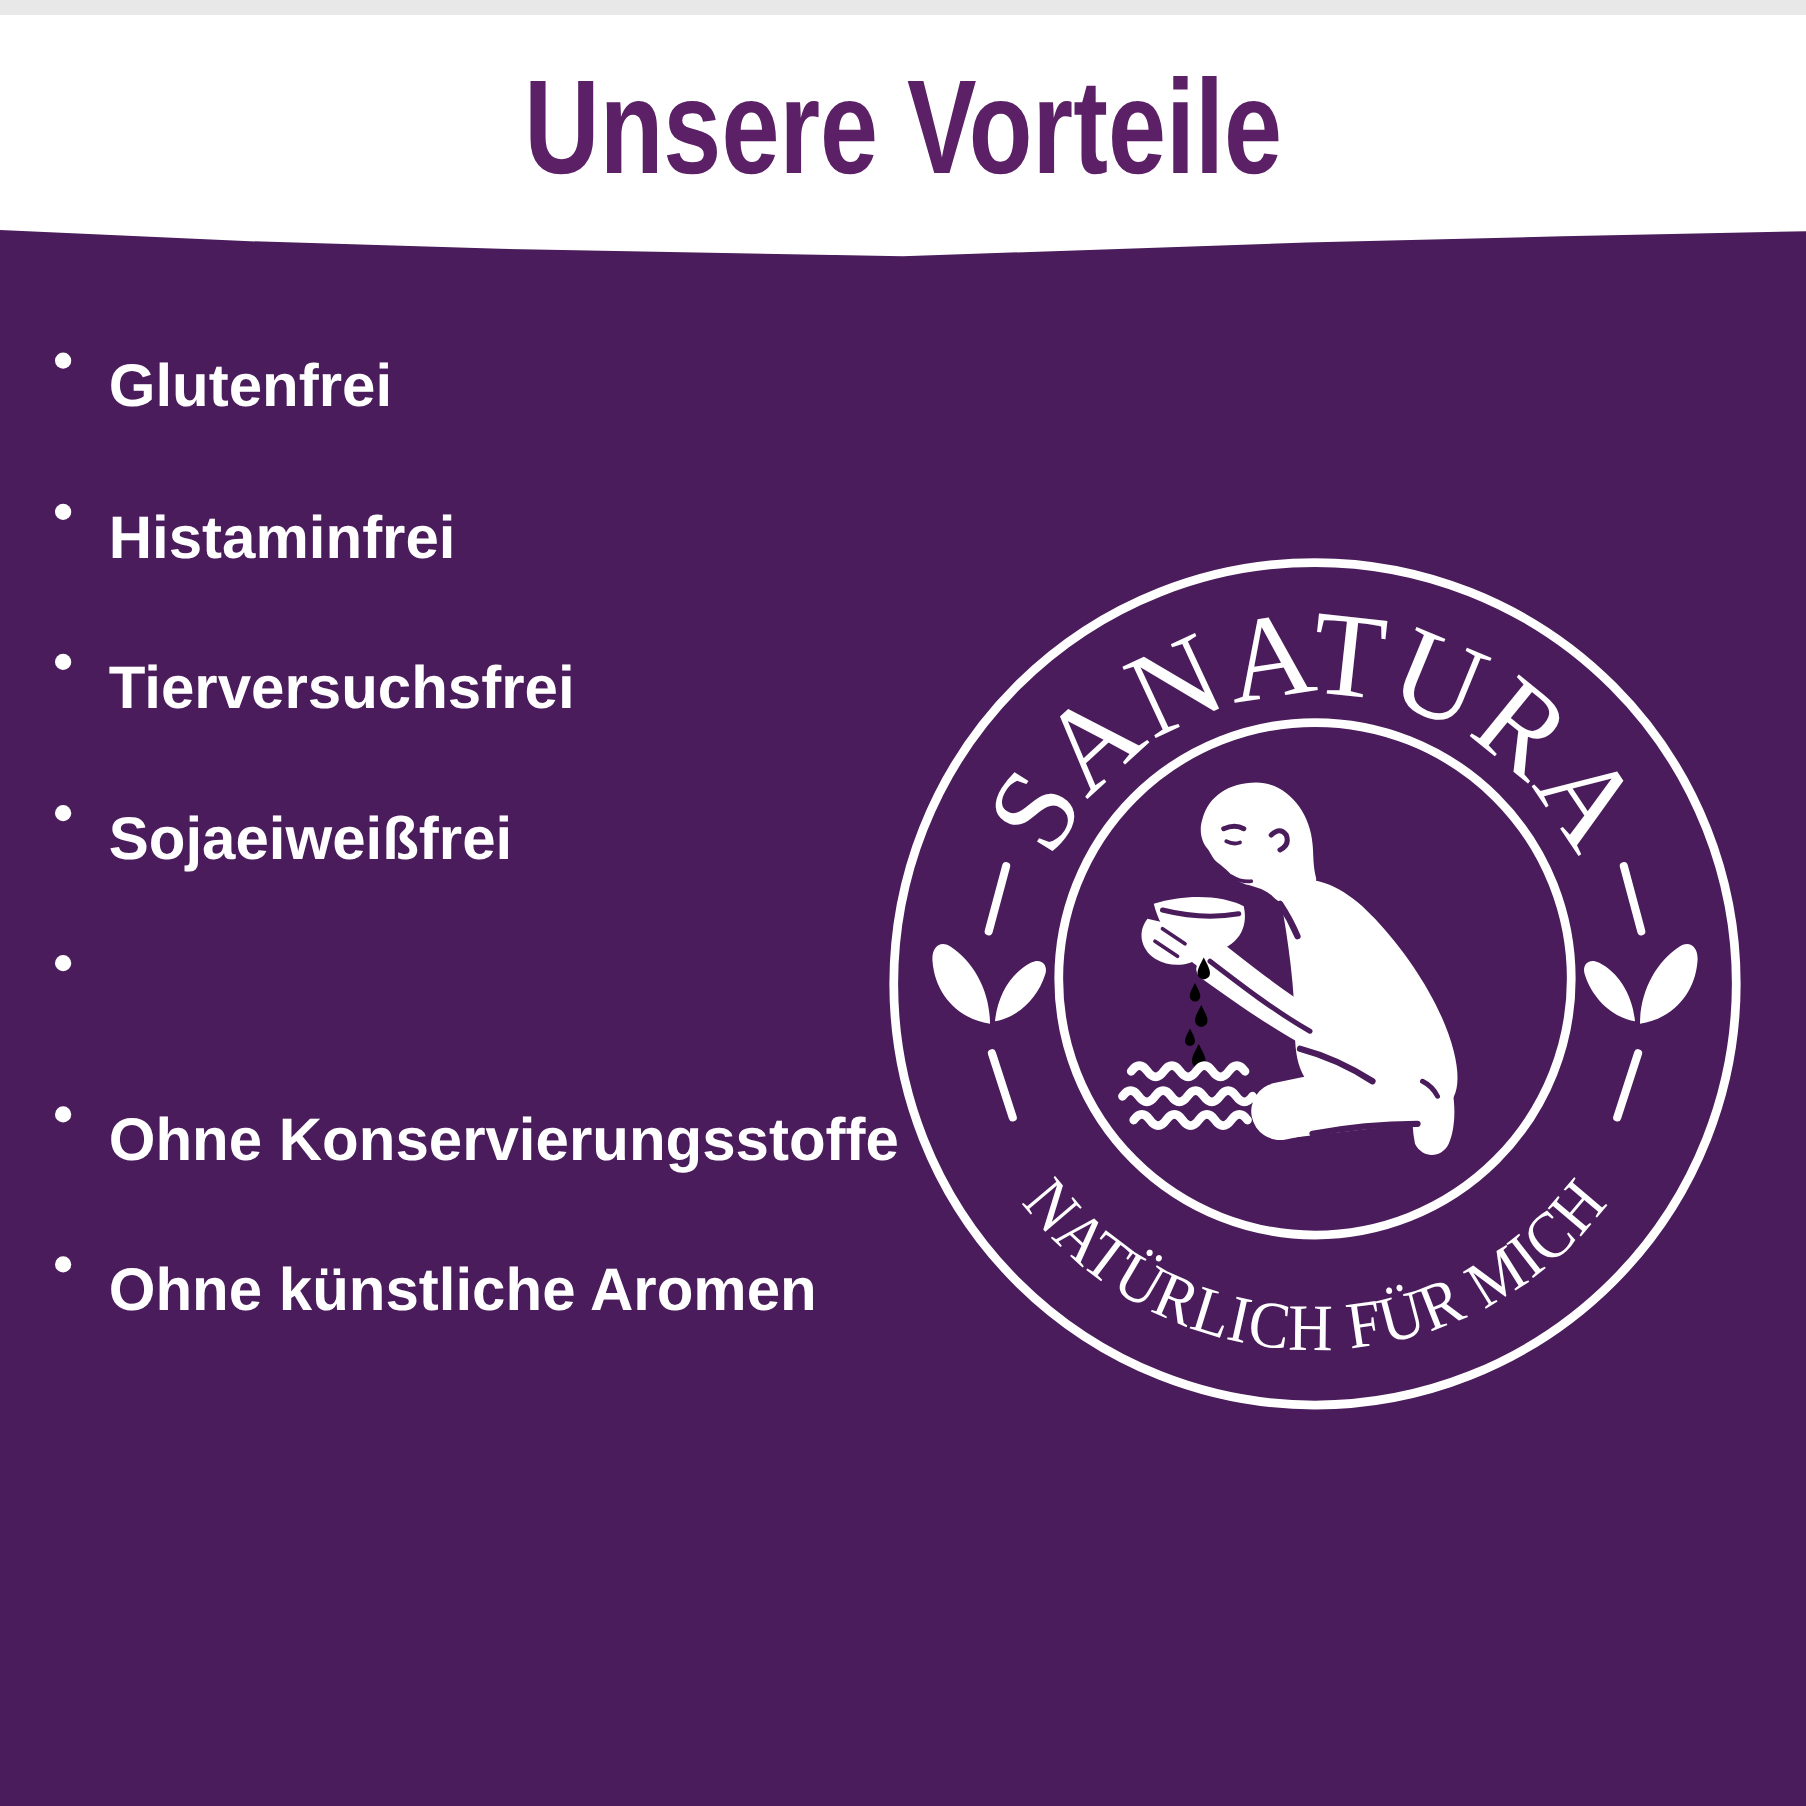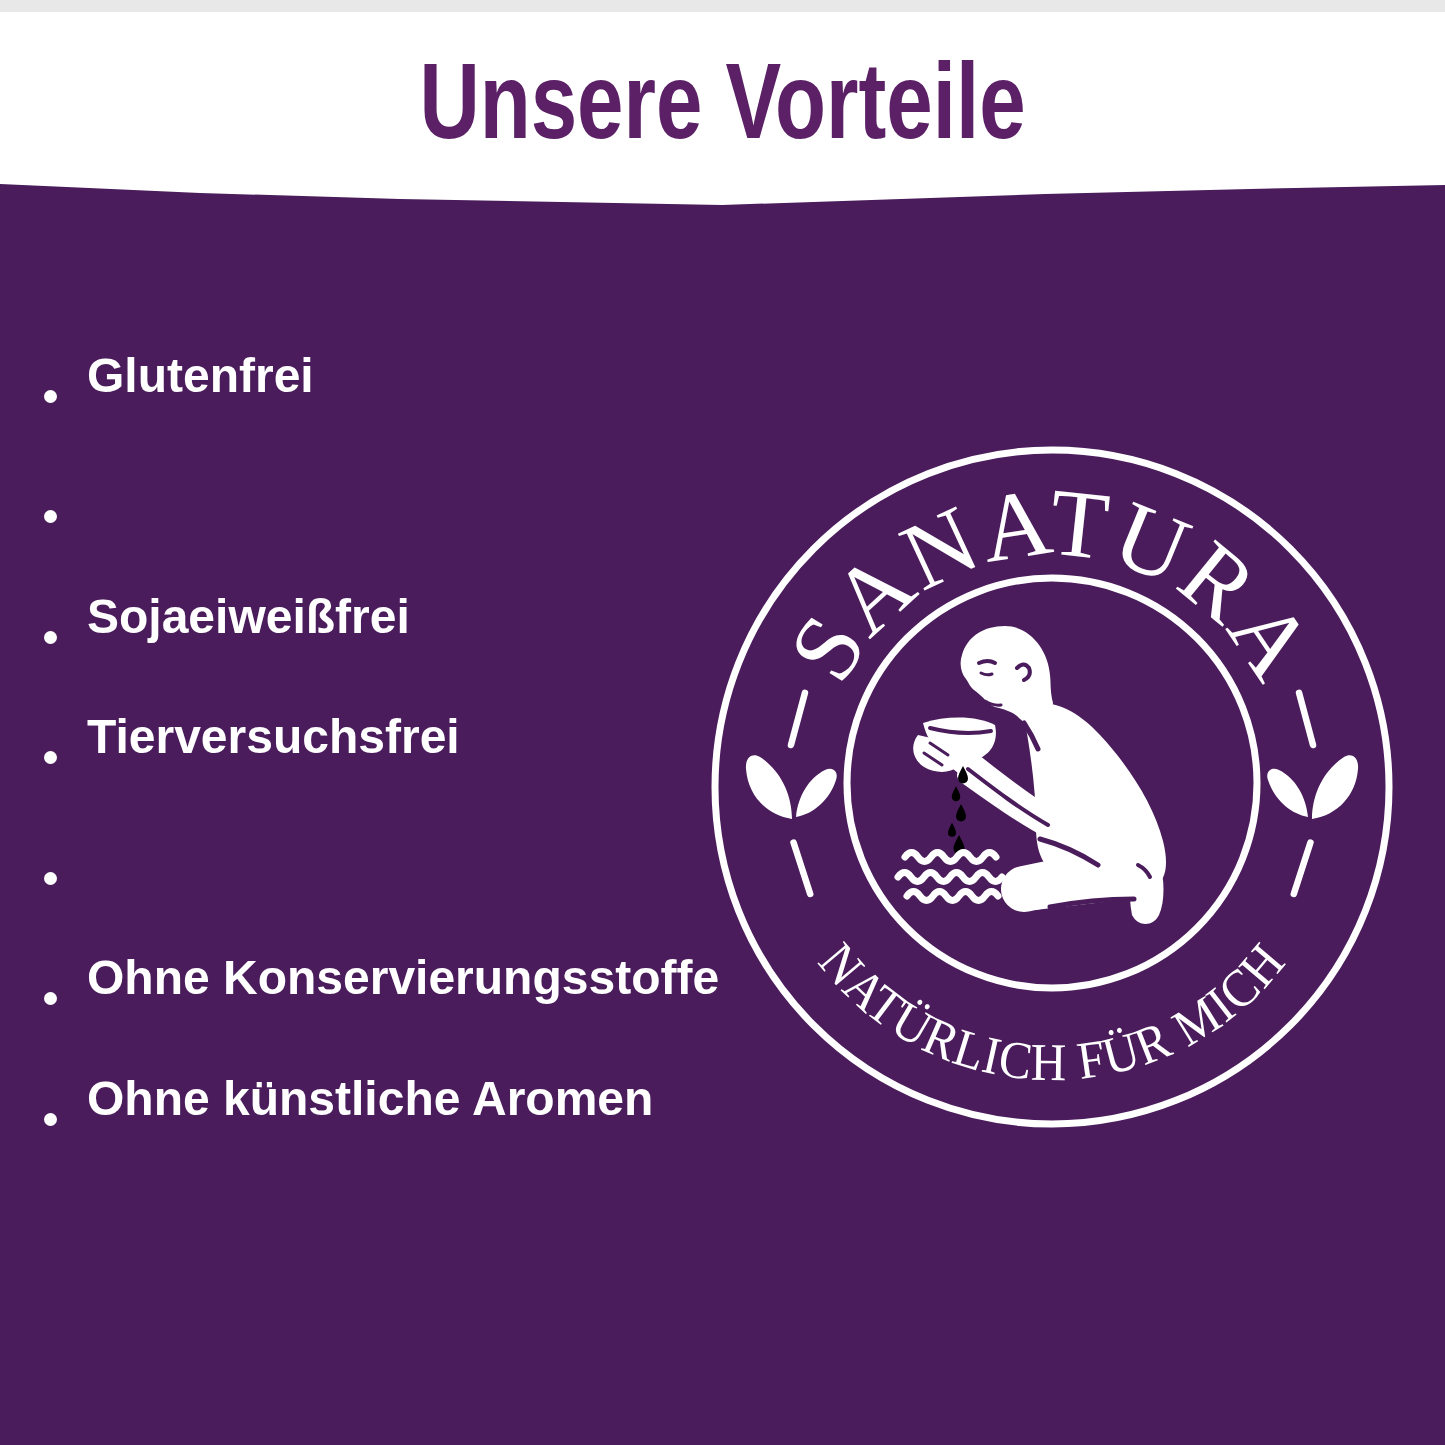--- a/index.html
+++ b/index.html
@@ -12,21 +12,21 @@
     text-align:center;font-size:107px;font-weight:bold;line-height:1;
     color:var(--title-purple,#5B2066);
     transform:scaleX(0.78);transform-origin:50% 50%;white-space:nowrap;
   }
   .purple-section{
     position:absolute;left:0;top:160px;width:1445px;height:1285px;
     background:var(--background-purple,#4A1C5B);
     clip-path:polygon(0 12px,200px 21px,400px 27px,722px 33px,1045px 22px,1250px 17px,1445px 13px,1445px 1285px,0 1285px);
   }
   .benefits{position:absolute;left:0;top:110px;margin:0;padding:0;list-style:none;}
-  .benefits li{display:flex;align-items:flex-end;height:120.5px;padding-left:44px;}
+  .benefits li{display:flex;align-items:flex-start;height:120.5px;padding-left:44px;}
   .dot{width:13px;height:13px;border-radius:50%;background:var(--text-white,#fff);margin-right:30px;flex:none;}
   .benefit{color:var(--text-white,#fff);font-weight:bold;font-size:48px;white-space:nowrap;}
   .logo{position:absolute;left:702px;top:265px;width:700px;height:700px;}
   .ring{fill:none;stroke:var(--text-white,#fff);stroke-width:7px;}
   .arc-brand{font-family:"Liberation Serif",serif;font-size:96px;fill:var(--text-white,#fff);letter-spacing:2px;}
   .arc-tag{font-family:"Liberation Serif",serif;font-size:53px;fill:var(--text-white,#fff);letter-spacing:1px;}
   .wh{fill:var(--text-white,#fff);}
   .wh-st{fill:none;stroke:var(--text-white,#fff);stroke-linecap:round;}
   .pu-st{fill:none;stroke:var(--background-purple,#4A1C5B);stroke-linecap:round;}
   .dash{stroke:var(--text-white,#fff);stroke-width:6.5px;stroke-linecap:round;}
@@ -40,28 +40,29 @@
 
   <div class="purple-section">
 
     <ul class="benefits">
       <li>
           <span class="dot"></span>
           <span class="benefit">Glutenfrei</span>
         </li>
       <li>
           <span class="dot"></span>
+          <span class="benefit">Histaminfrei</span>
+        </li>
+      <li>
+          <span class="dot"></span>
+          <span class="benefit">Tierversuchsfrei</span>
         </li>
       <li>
           <span class="dot"></span>
           <span class="benefit">Sojaeiweißfrei</span>
-        </li>
-      <li>
-          <span class="dot"></span>
-          <span class="benefit">Tierversuchsfrei</span>
         </li>
       <li>
           <span class="dot"></span>
         </li>
       <li>
           <span class="dot"></span>
           <span class="benefit">Ohne Konservierungsstoffe</span>
         </li>
       <li>
           <span class="dot"></span>

